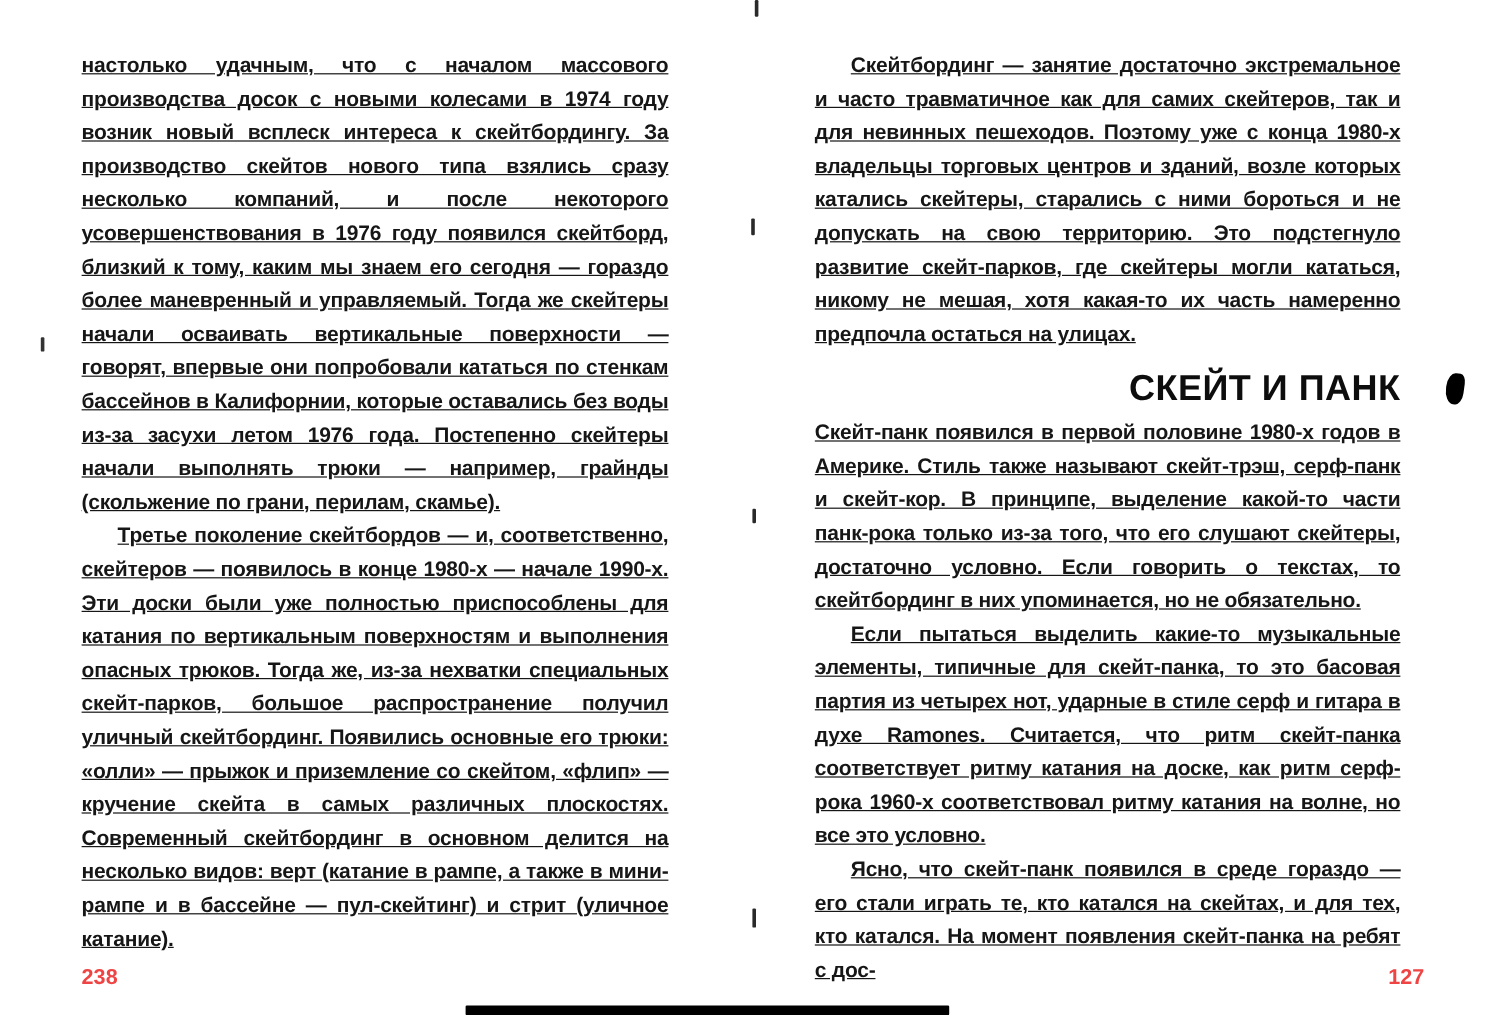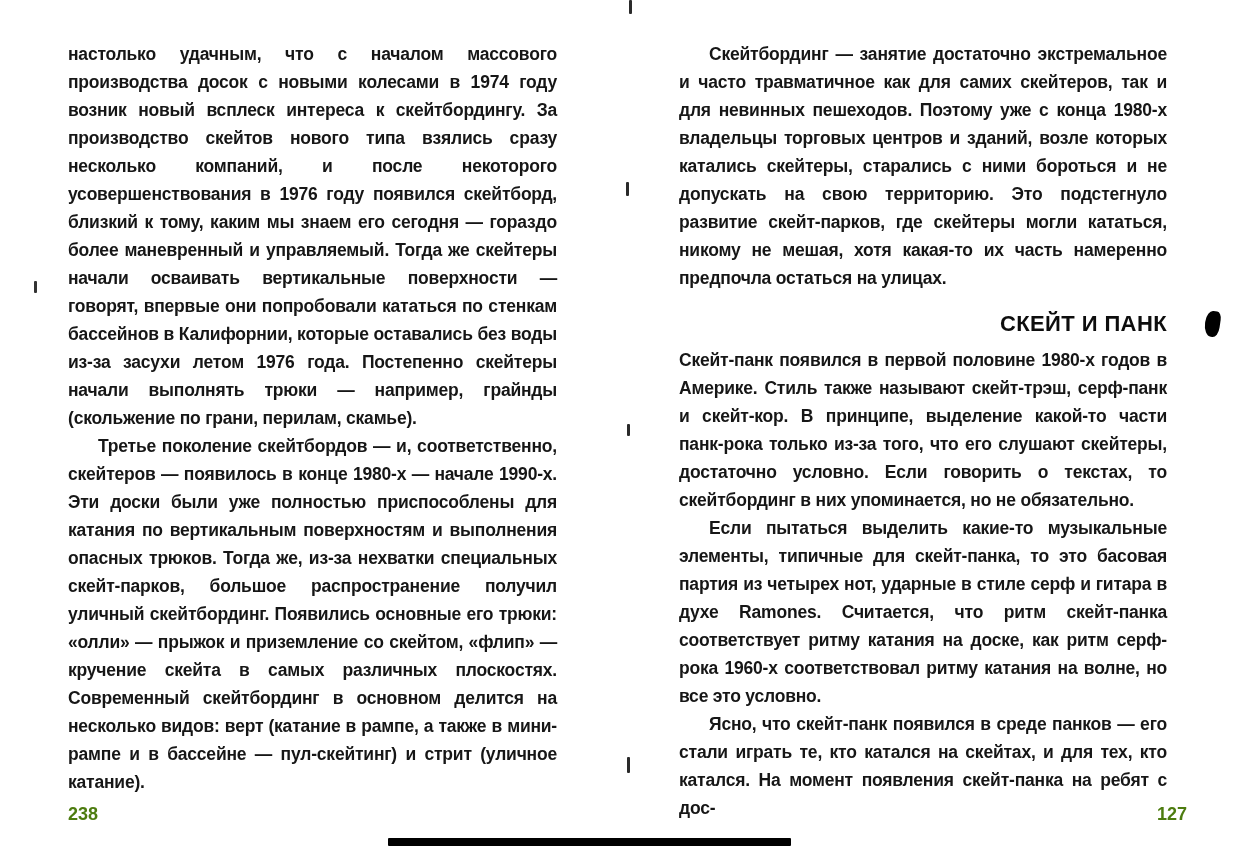--- a/index.html
+++ b/index.html
@@ -17,37 +17,38 @@
   .col-right { left: 679px; width: 488px; }
   p.para {
     margin: 0;
     font-size: 17.5px;
     line-height: 28px;
     font-weight: 700;
     letter-spacing: -0.2px;
     text-align: justify;
     text-align-last: left;
     color: #161616;
+    text-decoration: underline;
   }
   p.indent { text-indent: 30px; }
   h2.heading {
     margin: 16px 0 6px 0;
-    font-size: 22px;
+    font-size: 30px;
     line-height: 32px;
     font-weight: 700;
     letter-spacing: 0.4px;
     text-align: right;
     color: #0d0d0d;
   }
   .page-number {
     position: absolute;
     top: 804px;
     font-size: 18px;
     font-weight: 700;
-    color: #4d7c0f;
+    color: #ef4444;
     text-align: right;
   }
   .pn-left  { left: 68px; }
   .pn-right { right: 54px; }
   .artifact { position: absolute; background: #1a1a1a; }
   .fold-tick { width: 3px; border-radius: 1px; background: #2a2a2a; }
   .tick-top { left: 629px; top: 0;     height: 14px; }
   .tick-1   { left: 626px; top: 182px; height: 14px; }
   .tick-2   { left: 627px; top: 424px; height: 12px; }
   .tick-3   { left: 627px; top: 757px; height: 16px; }
@@ -70,21 +71,21 @@
   <div class="column col-left">
     <p class="para">настолько удачным, что с началом массового производства досок с новыми колесами в 1974 году возник новый всплеск интереса к скейтбордингу. За производство скейтов нового типа взялись сразу несколько компаний, и после некоторого усовершенствования в 1976 году появился скейтборд, близкий к тому, каким мы знаем его сегодня — гораздо более маневренный и управляемый. Тогда же скейтеры начали осваивать вертикальные поверхности — говорят, впервые они попробовали кататься по стенкам бассейнов в Калифорнии, которые оставались без воды из-за засухи летом 1976 года. Постепенно скейтеры начали выполнять трюки — например, грайнды (скольжение по грани, перилам, скамье).</p>
     <p class="para indent">Третье поколение скейтбордов — и, соответственно, скейтеров — появилось в конце 1980-х — начале 1990-х. Эти доски были уже полностью приспособлены для катания по вертикальным поверхностям и выполнения опасных трюков. Тогда же, из-за нехватки специальных скейт-парков, большое распространение получил уличный скейтбординг. Появились основные его трюки: «олли» — прыжок и приземление со скейтом, «флип» — кручение скейта в самых различных плоскостях. Современный скейтбординг в основном делится на несколько видов: верт (катание в рампе, а также в мини-рампе и в бассейне — пул-скейтинг) и стрит (уличное катание).</p>
   </div>
 
   <div class="column col-right">
     <p class="para indent">Скейтбординг — занятие достаточно экстремальное и часто травматичное как для самих скейтеров, так и для невинных пешеходов. Поэтому уже с конца 1980-х владельцы торговых центров и зданий, возле которых катались скейтеры, старались с ними бороться и не допускать на свою территорию. Это подстегнуло развитие скейт-парков, где скейтеры могли кататься, никому не мешая, хотя какая-то их часть намеренно предпочла остаться на улицах.</p>
     <h2 class="heading">СКЕЙТ И ПАНК</h2>
     <p class="para">Скейт-панк появился в первой половине 1980-х годов в Америке. Стиль также называют скейт-трэш, серф-панк и скейт-кор. В принципе, выделение какой-то части панк-рока только из-за того, что его слушают скейтеры, достаточно условно. Если говорить о текстах, то скейтбординг в них упоминается, но не обязательно.</p>
     <p class="para indent">Если пытаться выделить какие-то музыкальные элементы, типичные для скейт-панка, то это басовая партия из четырех нот, ударные в стиле серф и гитара в духе Ramones. Считается, что ритм скейт-панка соответствует ритму катания на доске, как ритм серф-рока 1960-х соответствовал ритму катания на волне, но все это условно.</p>
-    <p class="para indent">Ясно, что скейт-панк появился в среде панков — его стали играть те, кто катался на скейтах, и для тех, кто катался. На момент появления скейт-панка на ребят с дос-</p>
+    <p class="para indent">Ясно, что скейт-панк появился в среде гораздо — его стали играть те, кто катался на скейтах, и для тех, кто катался. На момент появления скейт-панка на ребят с дос-</p>
   </div>
 
   <div class="page-number pn-left">238</div>
   <div class="page-number pn-right">127</div>
 
   <div class="artifact fold-tick tick-top"></div>
   <div class="artifact fold-tick tick-1"></div>
   <div class="artifact fold-tick tick-2"></div>
   <div class="artifact fold-tick tick-3"></div>
   <div class="artifact edge-mark-left"></div>

